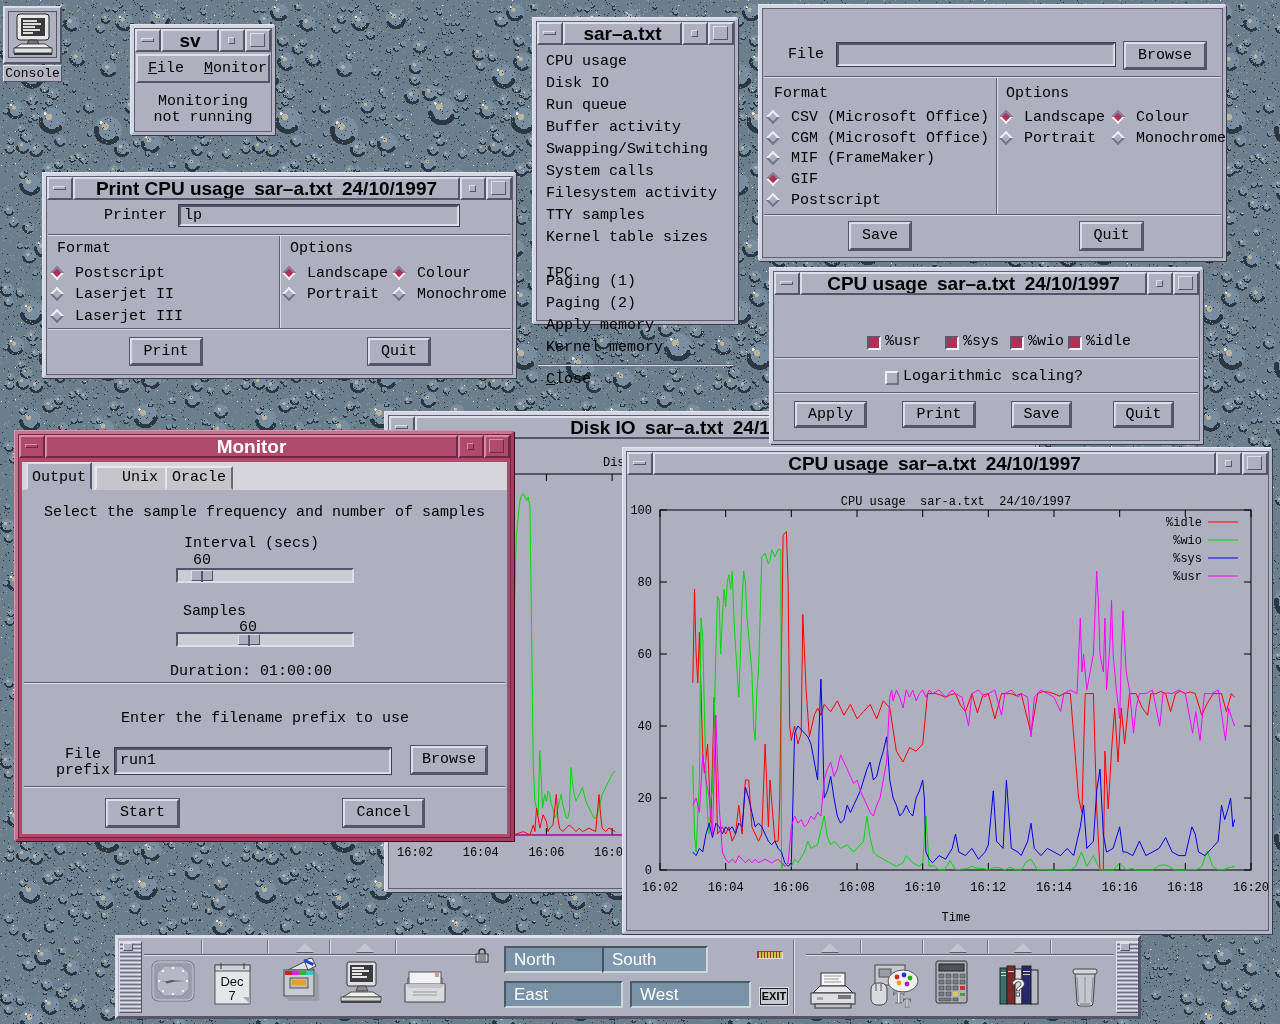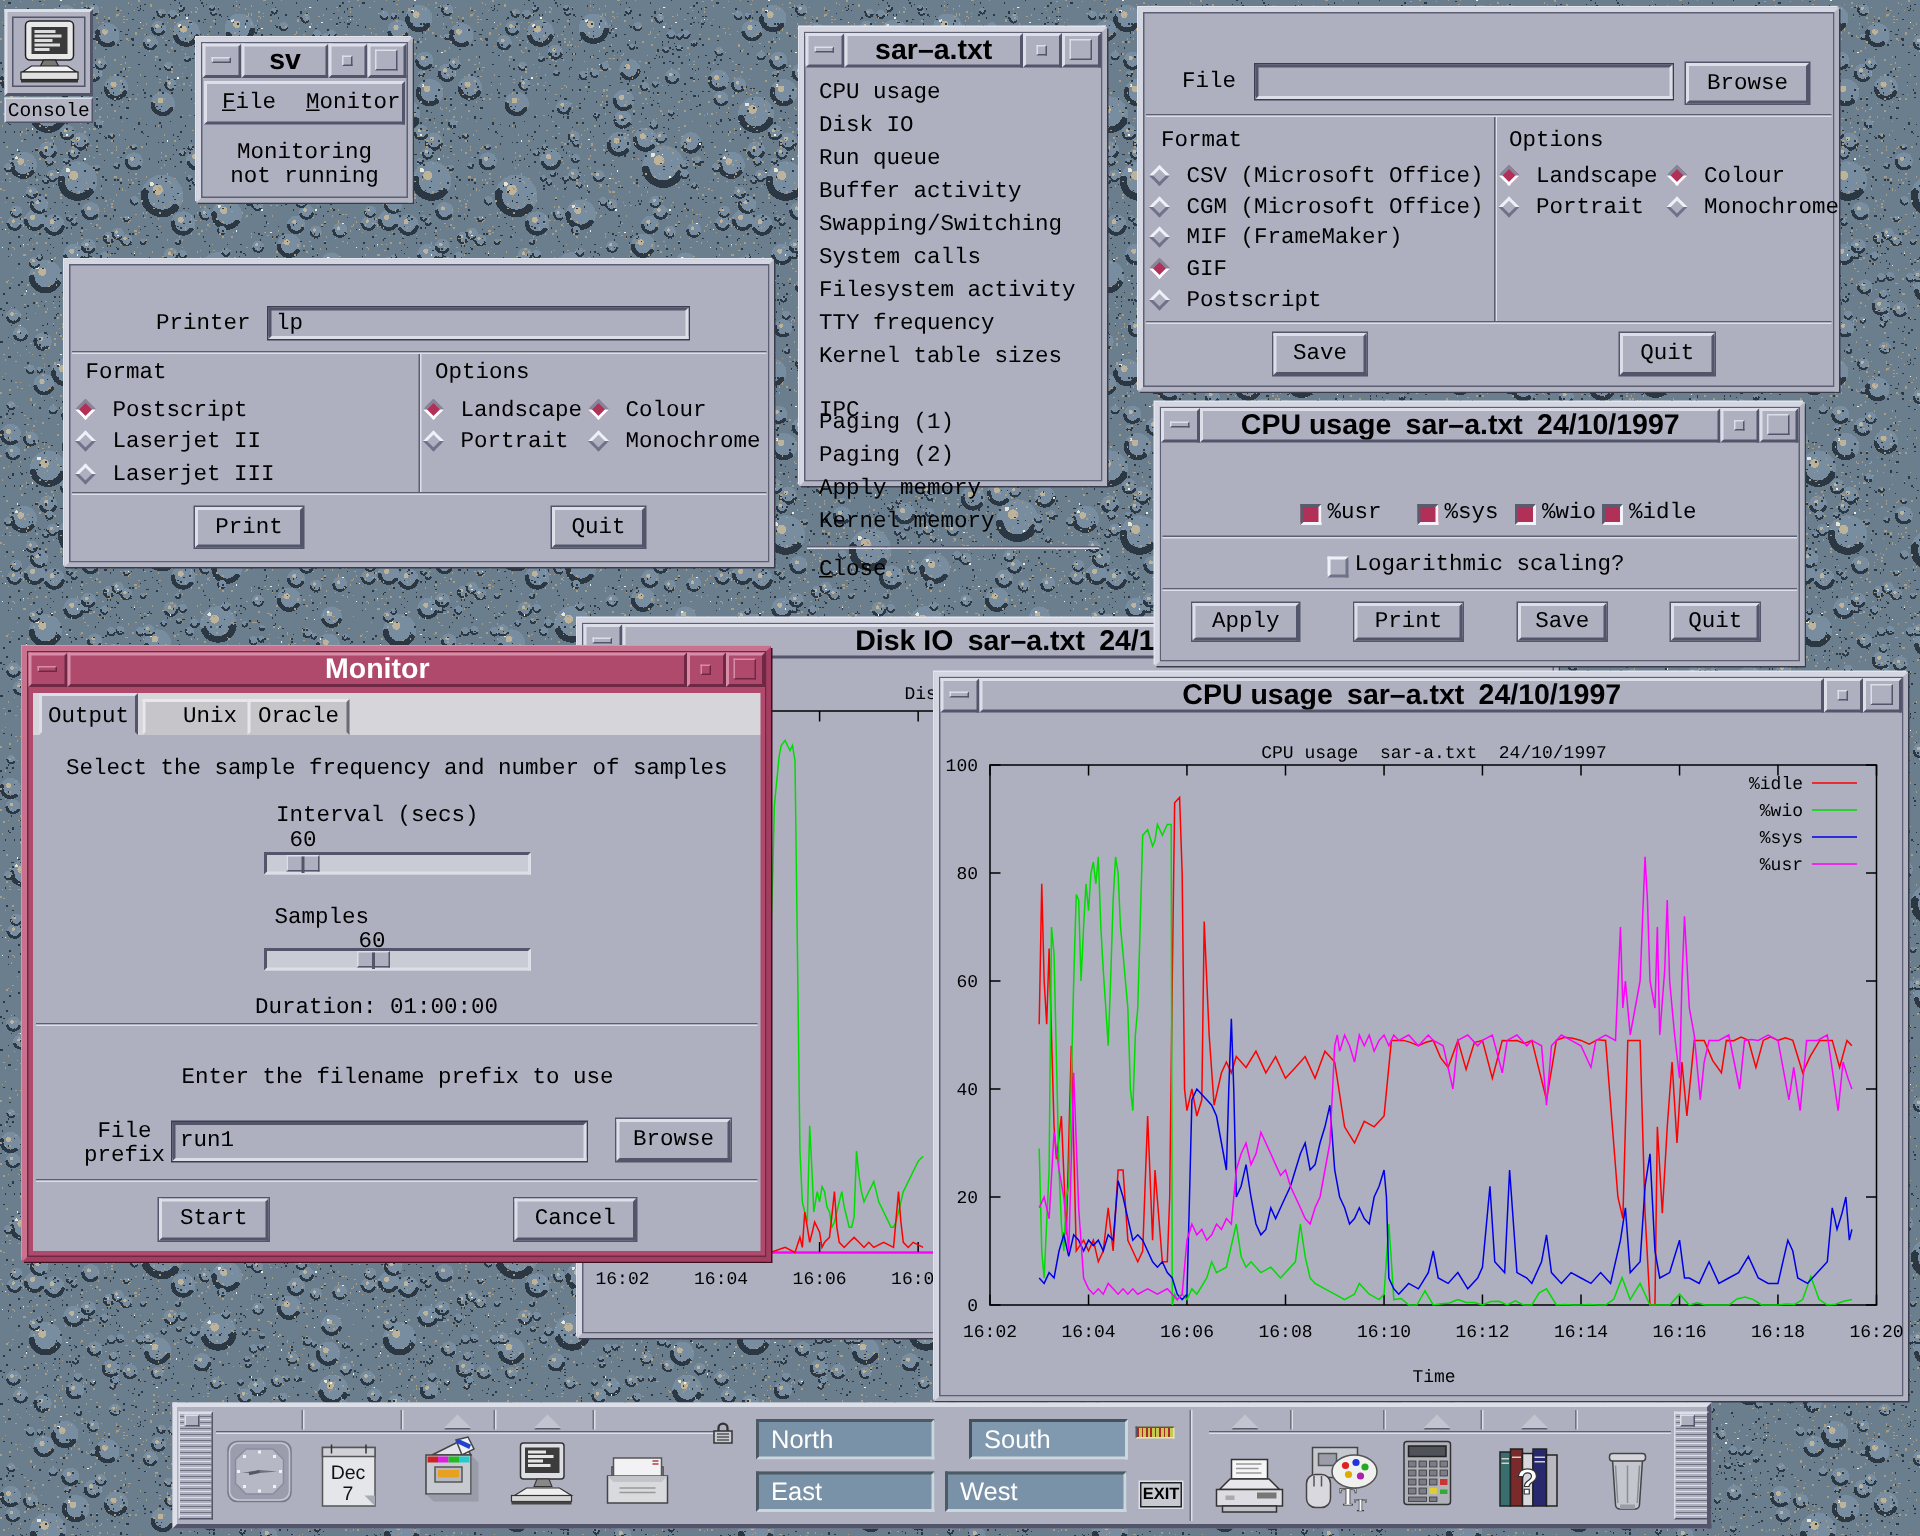--- a/index.html
+++ b/index.html
@@ -575,20 +575,32 @@
         <i class="sq14"></i>
       </div>
     </div>
     <div class="menubar" style="left:2px;top:26px;right:2px;height:29px">
       <span style="position:absolute;left:10px;top:4px"><u>F</u>ile</span>
       <span style="position:absolute;left:66px;top:4px"><u>M</u>onitor</span>
     </div>
     <span class="lbl" style="left:0px;top:66px;left:0;right:0;text-align:center;white-space:normal;line-height:16px">Monitoring<br>not running</span>
   </div>
 <div class="win" style="left:43px;top:173px;width:473px;height:205px">
+    <div class="tb">
+      <div class="tbn menu">
+        <i class="dash"></i>
+      </div>
+      <div class="tbn ttl">Print CPU usage sar–a.txt 24/10/1997</div>
+      <div class="tbn mini">
+        <i class="sq7"></i>
+      </div>
+      <div class="tbn maxi">
+        <i class="sq14"></i>
+      </div>
+    </div>
     <span class="lbl" style="left:58px;top:32px">Printer</span>
     <span class="tf" style="left:133px;top:29px;width:280px;height:21px">lp</span>
     <div class="etchh" style="left:2px;right:2px;top:58px"></div>
     <div class="etchv" style="left:233px;top:60px;height:92px"></div>
     <div class="etchh" style="left:2px;right:2px;top:152px"></div>
     <span class="lbl" style="left:11px;top:65px">Format</span>
     <span class="rd rsel" style="left:6px;top:92px"></span>
     <span class="lbl" style="left:29px;top:90px">Postscript</span>
     <span class="rd" style="left:6px;top:113px"></span>
     <span class="lbl" style="left:29px;top:111px">Laserjet II</span>
@@ -619,21 +631,21 @@
         <i class="sq14"></i>
       </div>
     </div>
     <span class="lbl" style="left:10px;top:33px">CPU usage</span>
     <span class="lbl" style="left:10px;top:55px">Disk IO</span>
     <span class="lbl" style="left:10px;top:77px">Run queue</span>
     <span class="lbl" style="left:10px;top:99px">Buffer activity</span>
     <span class="lbl" style="left:10px;top:121px">Swapping/Switching</span>
     <span class="lbl" style="left:10px;top:143px">System calls</span>
     <span class="lbl" style="left:10px;top:165px">Filesystem activity</span>
-    <span class="lbl" style="left:10px;top:187px">TTY frequency</span>
+    <span class="lbl" style="left:10px;top:187px">TTY samples</span>
     <span class="lbl" style="left:10px;top:209px">Kernel table sizes</span>
     <span class="lbl" style="left:10px;top:245px">IPC</span>
     <span class="lbl" style="left:10px;top:253px">Paging (1)</span>
     <span class="lbl" style="left:10px;top:275px">Paging (2)</span>
     <span class="lbl" style="left:10px;top:297px">Apply memory</span>
     <span class="lbl" style="left:10px;top:319px">Kernel memory</span>
     <div class="etchh" style="left:2px;right:2px;top:343px"></div>
     <span class="lbl" style="left:10px;top:351px"><u>C</u>lose</span>
   </div>
 <div class="win" style="left:759px;top:5px;width:467px;height:256px">
@@ -948,21 +960,21 @@
     <div style="position:absolute;left:356px;top:10px"><svg width="16" height="15" xmlns="http://www.w3.org/2000/svg">
 <rect x="2" y="6" width="12" height="8" fill="#c8cad2" stroke="#333"></rect>
 <path d="M5 6 v-2 a3 3 0 0 1 6 0 v2" fill="none" stroke="#333" stroke-width="1.5"></path>
 <g stroke="#555">
           <line x1="4" y1="8" x2="12" y2="8"></line>
           <line x1="4" y1="10" x2="12" y2="10"></line>
           <line x1="4" y1="12" x2="12" y2="12"></line>
         </g>
 </svg></div>
     <div class="wsbtn" style="left:386px;top:8px;width:119px">North</div>
-    <div class="wsbtn on" style="left:528px;top:8px;width:106px">South</div>
+    <div class="wsbtn on" style="left:484px;top:8px;width:106px">South</div>
     <div class="wsbtn" style="left:386px;top:43px;width:119px">East</div>
     <div class="wsbtn" style="left:512px;top:43px;width:121px">West</div>
     <div class="busy" style="left:639px;top:13px"></div>
     <div class="exitb" style="left:642px;top:50px">EXIT</div>
     <div class="pseam2" style="left:675px"></div>
     <div class="pseam" style="left:742px"></div>
     <div class="pseam" style="left:804px"></div>
     <div class="pseam" style="left:869px"></div>
     <div class="pseam" style="left:932px"></div>
     <div class="parrow" style="left:703px;top:5px"></div>

